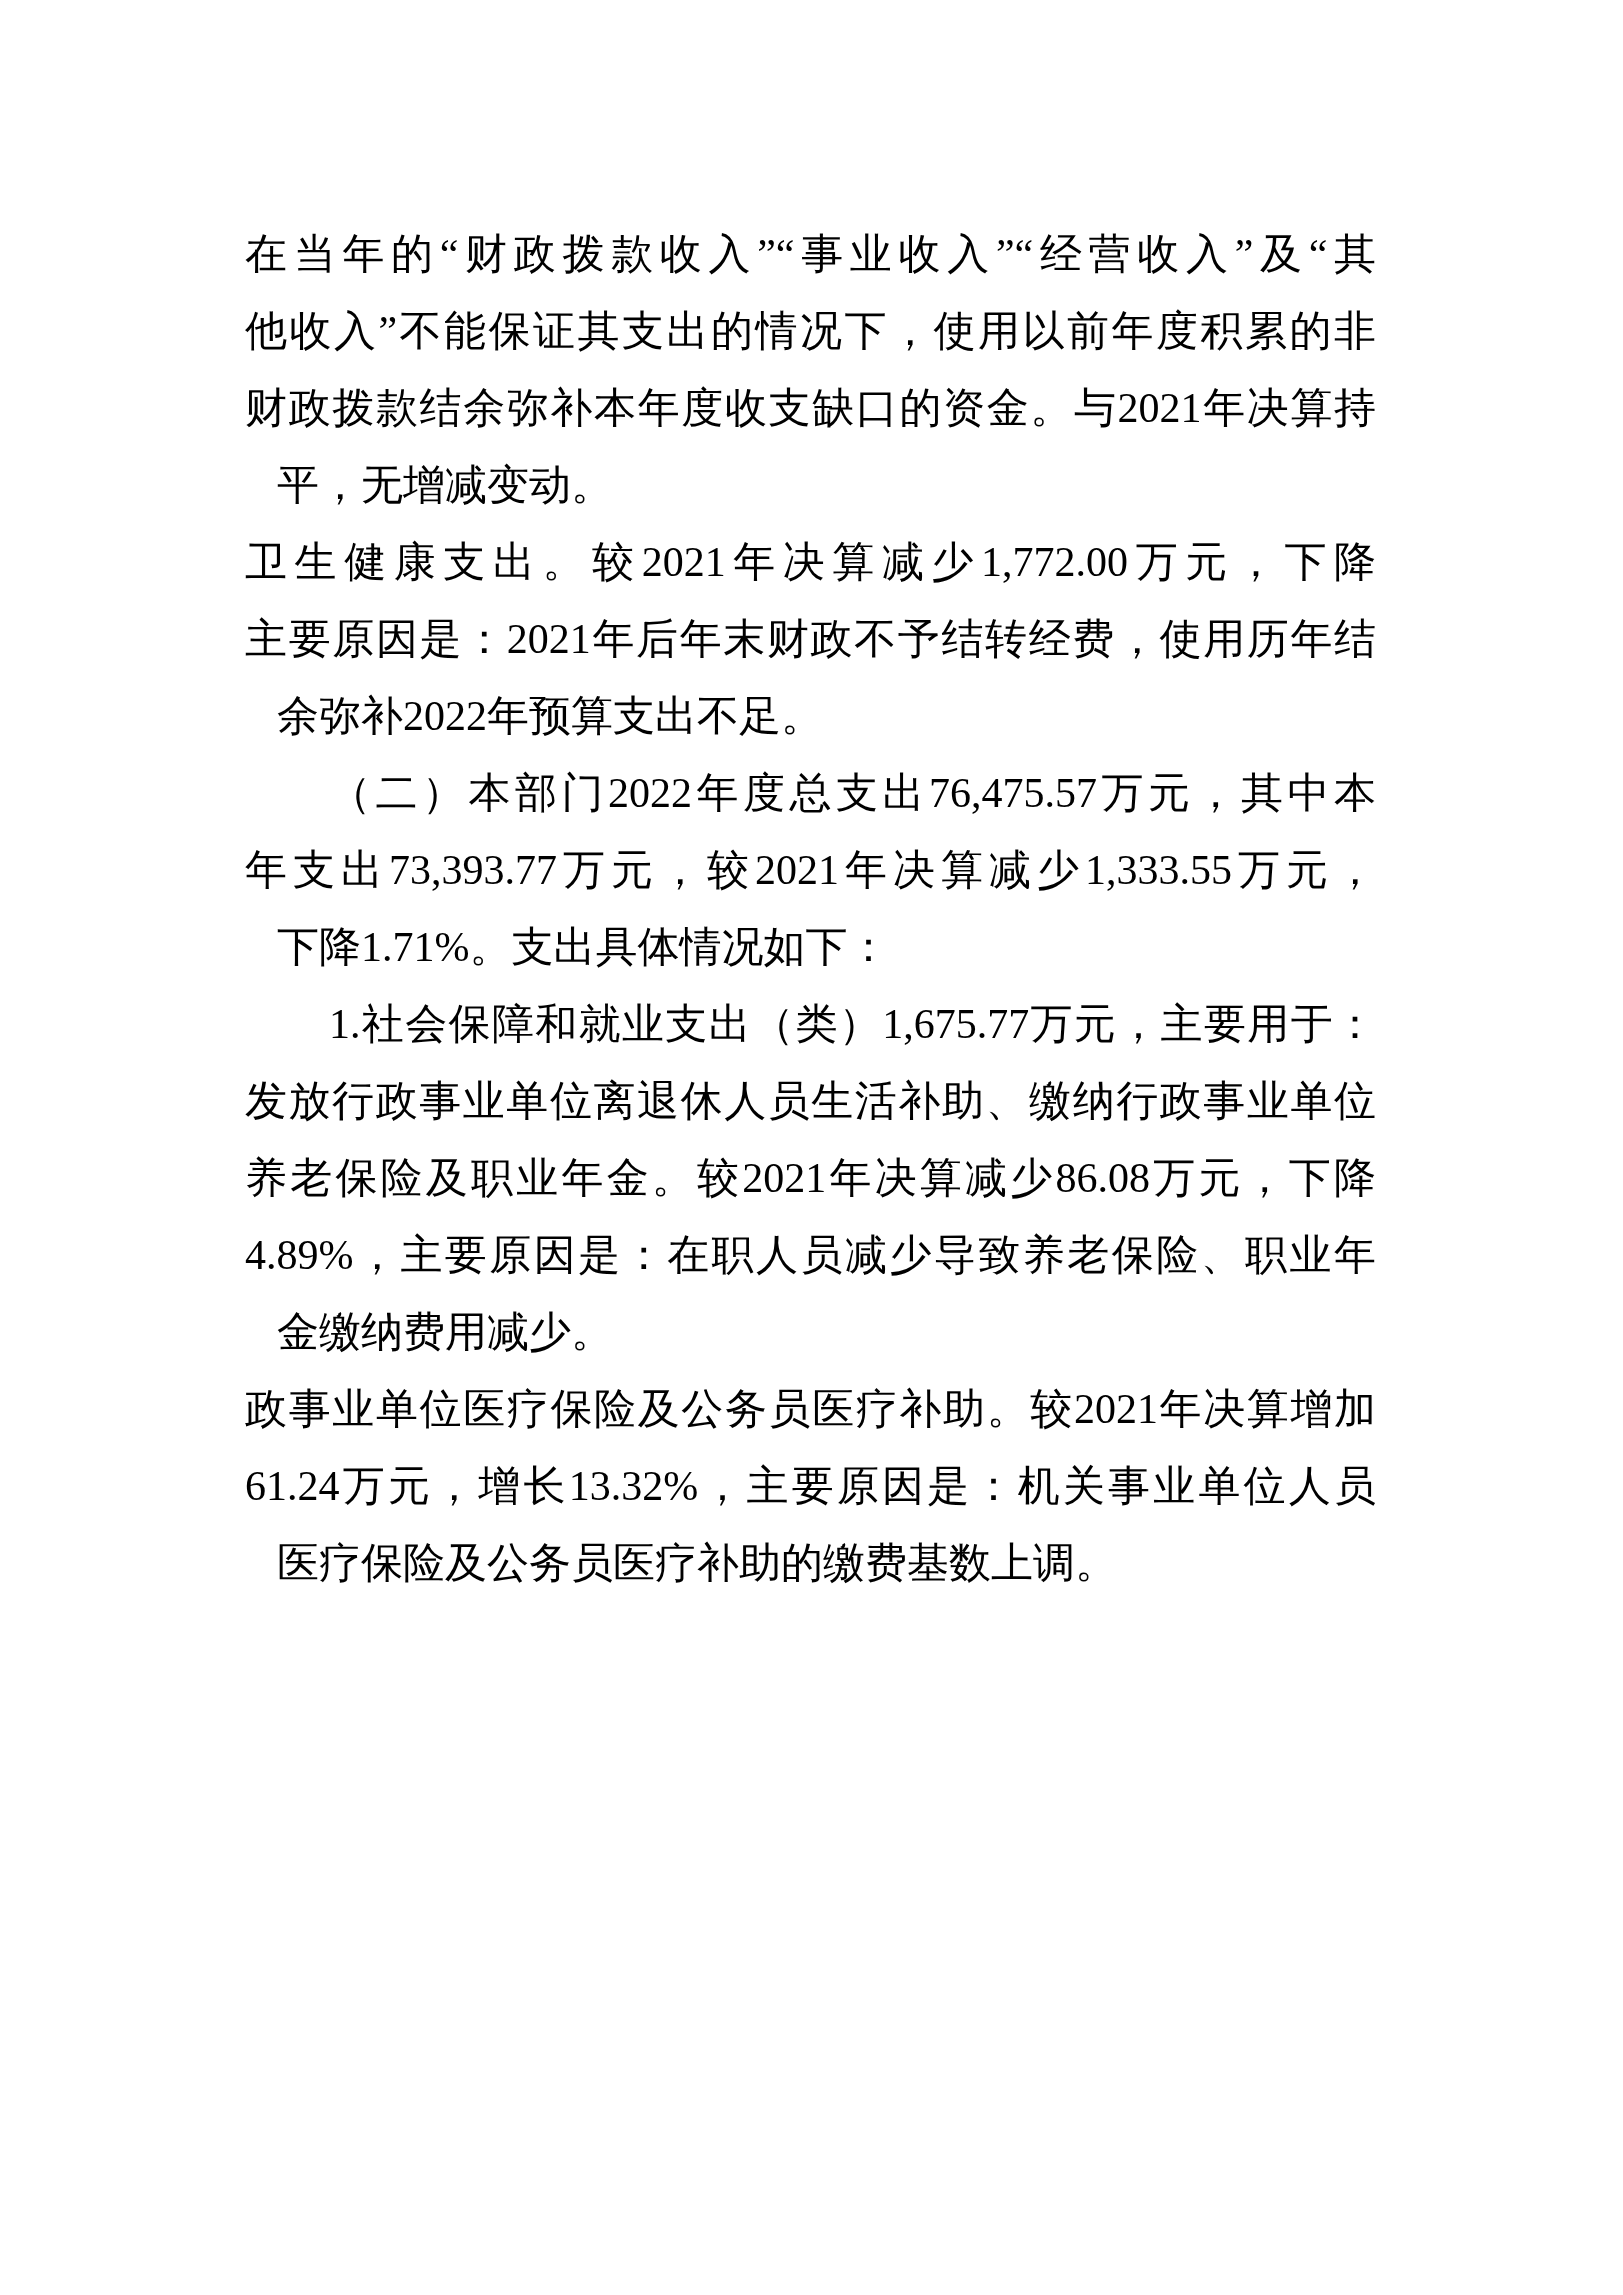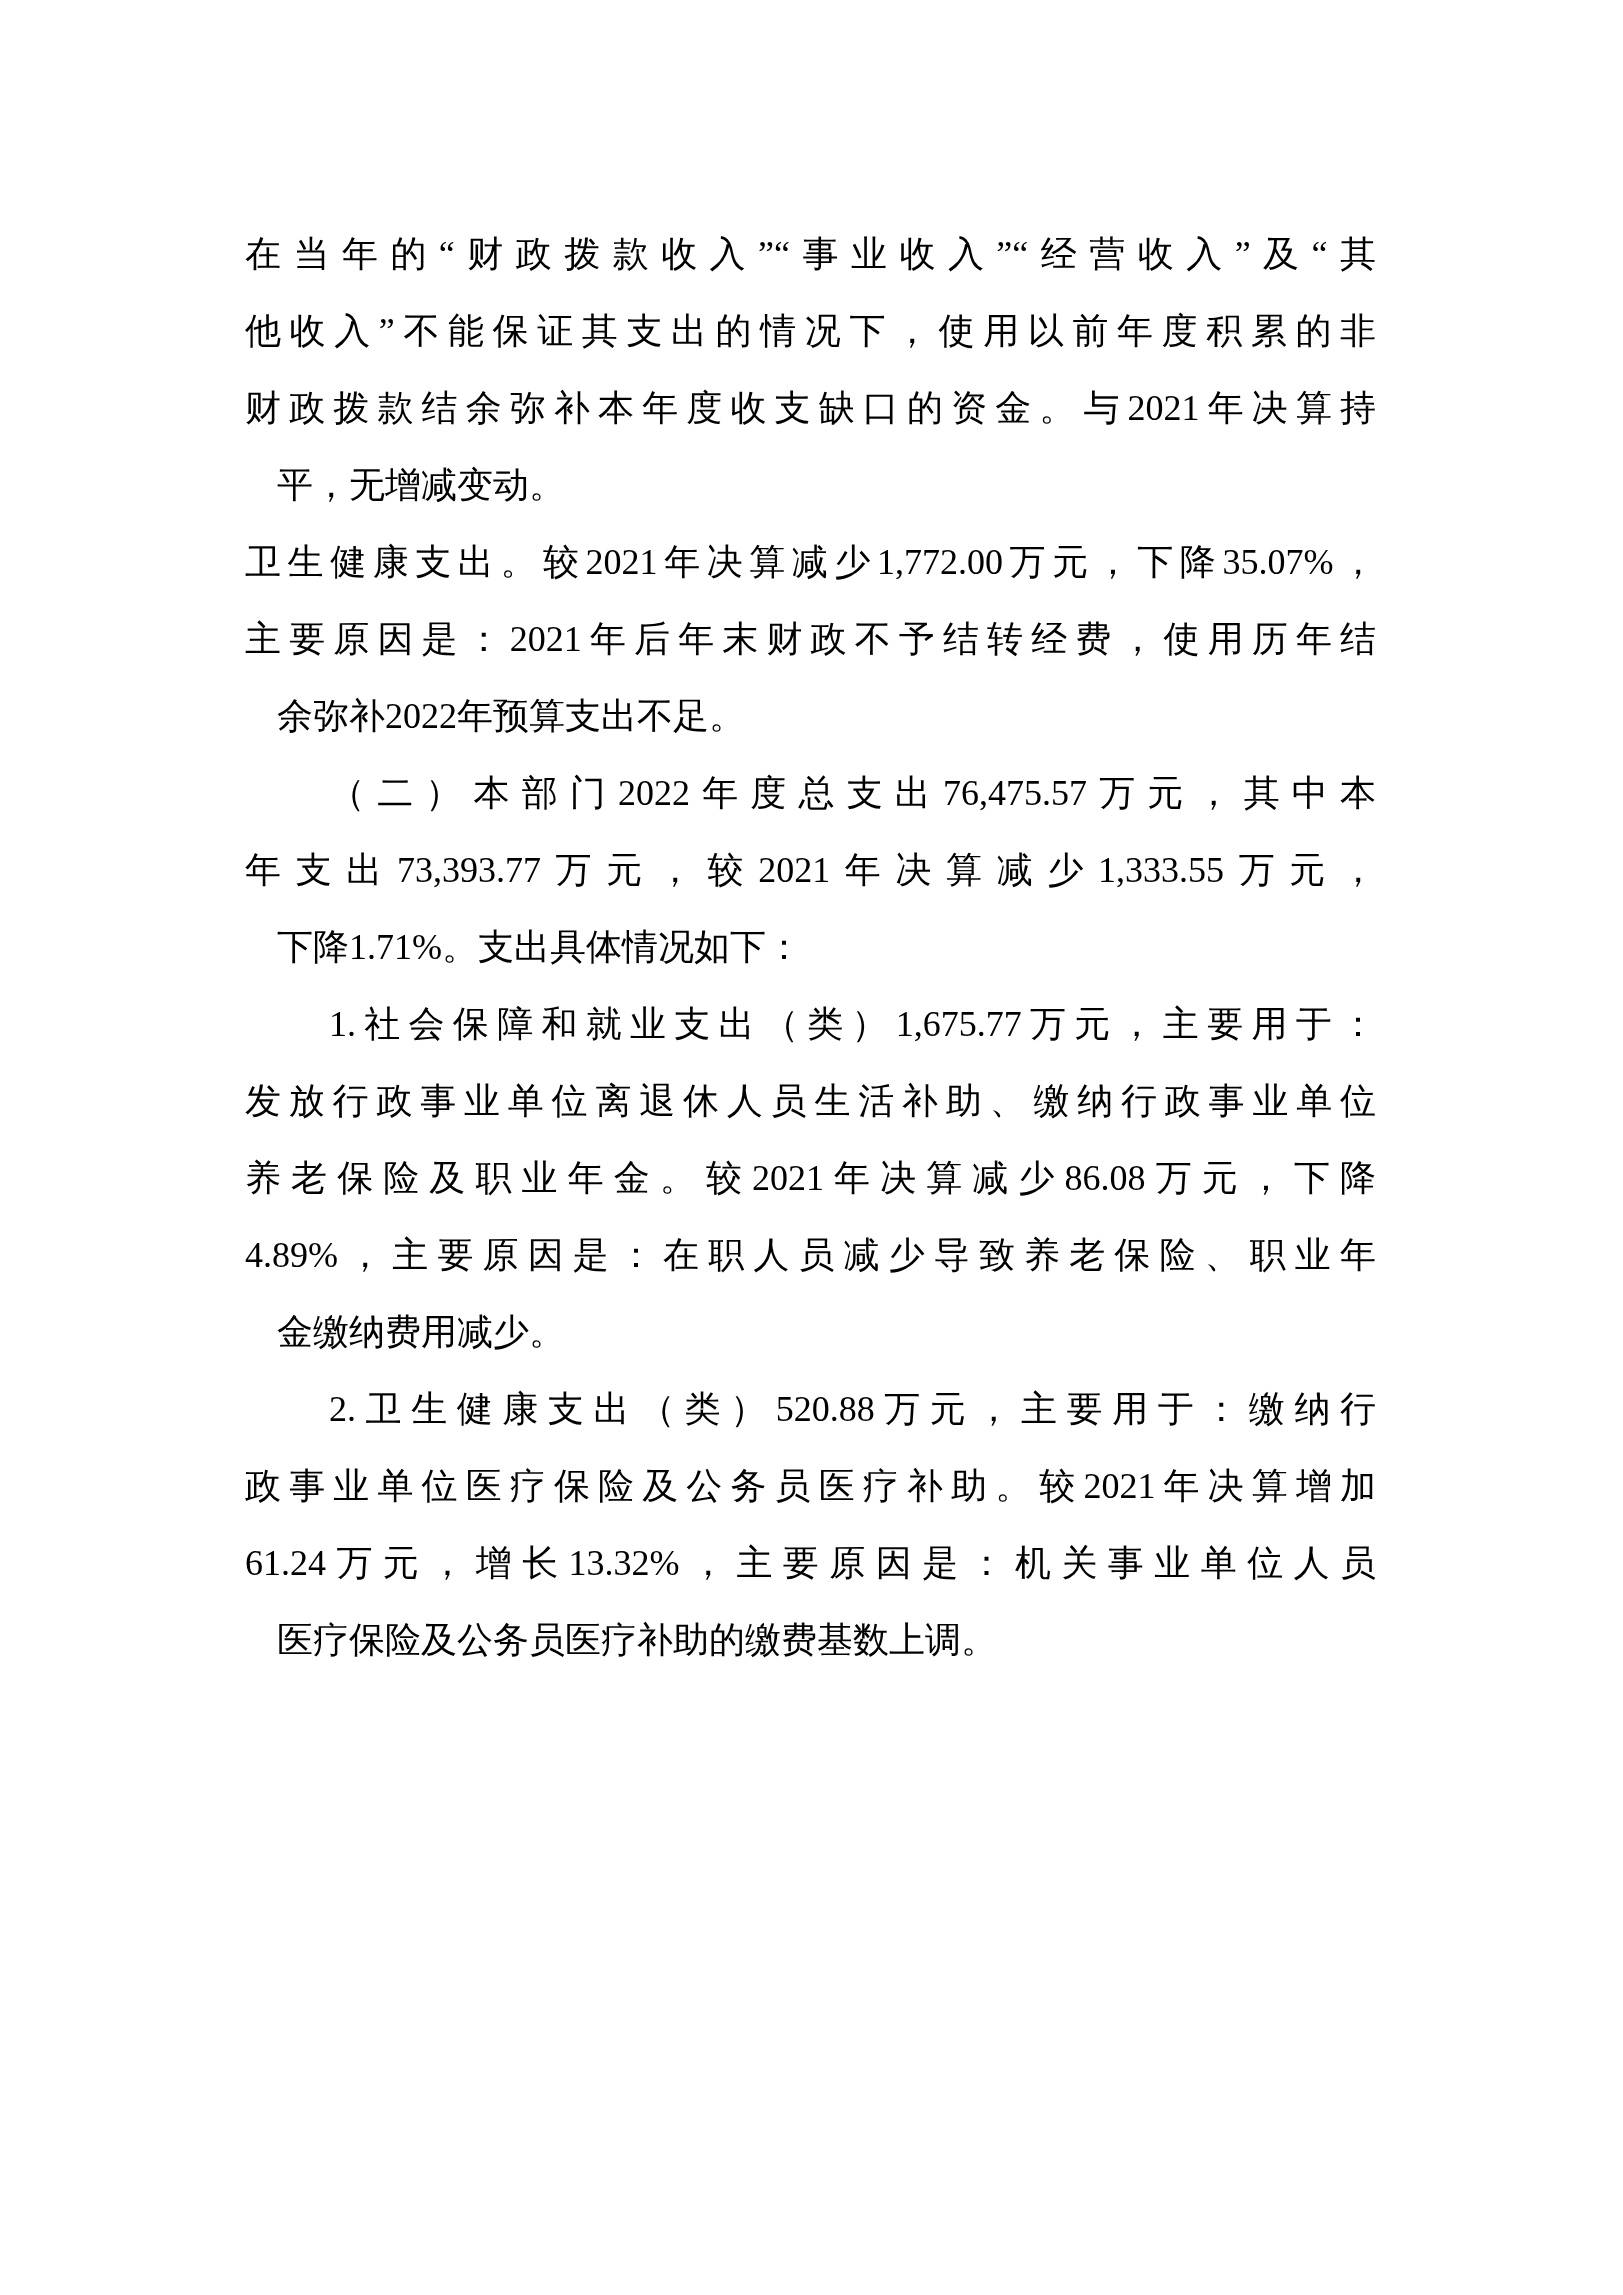--- a/index.html
+++ b/index.html
@@ -15,21 +15,21 @@
     overflow: hidden;
   }
   .text-block {
     position: absolute;
     left: 245px;
     top: 216px;
     width: 1131px;
   }
   .line {
     font-family: "Liberation Serif", "DejaVu Serif", serif;
-    font-size: 36px;
+    font-size: 42px;
     line-height: 77px;
     height: 77px;
     color: #000000;
     white-space: normal;
     text-align: justify;
     text-align-last: justify;
     overflow: hidden;
   }
   .line.indent {
     padding-left: 84px;
@@ -53,19 +53,18 @@
       <div class="line">主要原因是：2021年后年末财政不予结转经费，使用历年结</div>
       <div class="line end">余弥补2022年预算支出不足。</div>
       <div class="line indent">（二）本部门2022年度总支出76,475.57万元，其中本</div>
       <div class="line">年支出73,393.77万元，较2021年决算减少1,333.55万元，</div>
       <div class="line end">下降1.71%。支出具体情况如下：</div>
       <div class="line indent">1.社会保障和就业支出（类）1,675.77万元，主要用于：</div>
       <div class="line">发放行政事业单位离退休人员生活补助、缴纳行政事业单位</div>
       <div class="line">养老保险及职业年金。较2021年决算减少86.08万元，下降</div>
       <div class="line">4.89%，主要原因是：在职人员减少导致养老保险、职业年</div>
       <div class="line end">金缴纳费用减少。</div>
-      <div class="line indent">2.卫生健康支出（类）520.88万元，主要用于：缴纳行</div>
       <div class="line">政事业单位医疗保险及公务员医疗补助。较2021年决算增加</div>
       <div class="line">61.24万元，增长13.32%，主要原因是：机关事业单位人员</div>
       <div class="line end">医疗保险及公务员医疗补助的缴费基数上调。</div>
     </div>
 </div>
 
 
 </body></html>

